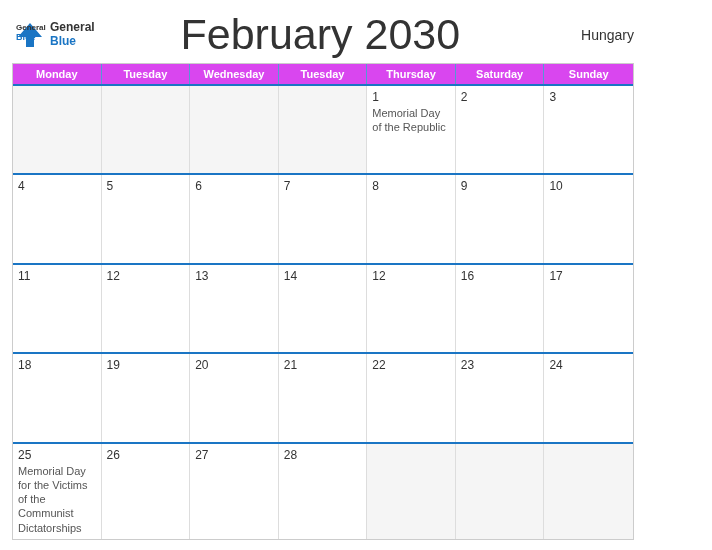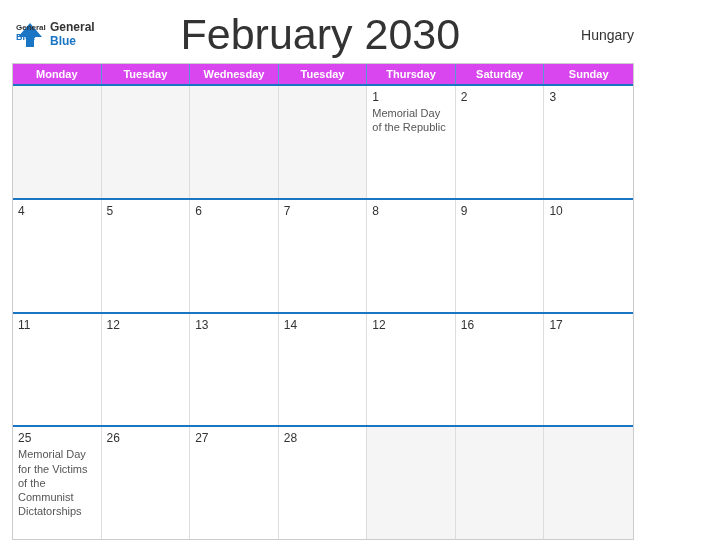--- a/index.html
+++ b/index.html
@@ -200,20 +200,43 @@
             <span class="cell-day">12</span>
           </div>
         <div class="cell">
             <span class="cell-day">16</span>
           </div>
         <div class="cell">
             <span class="cell-day">17</span>
           </div>
       </div>
 
+      <div class="week">
+        <div class="cell">
+            <span class="cell-day">18</span>
+          </div>
+        <div class="cell">
+            <span class="cell-day">19</span>
+          </div>
+        <div class="cell">
+            <span class="cell-day">20</span>
+          </div>
+        <div class="cell">
+            <span class="cell-day">21</span>
+          </div>
+        <div class="cell">
+            <span class="cell-day">22</span>
+          </div>
+        <div class="cell">
+            <span class="cell-day">23</span>
+          </div>
+        <div class="cell">
+            <span class="cell-day">24</span>
+          </div>
+      </div>
 
       <div class="week">
         <div class="cell">
           <span class="cell-day">25</span>
           <span class="cell-event">Memorial Day for the Victims of the Communist Dictatorships</span>
         </div>
         <div class="cell">
             <span class="cell-day">26</span>
           </div>
         <div class="cell">

